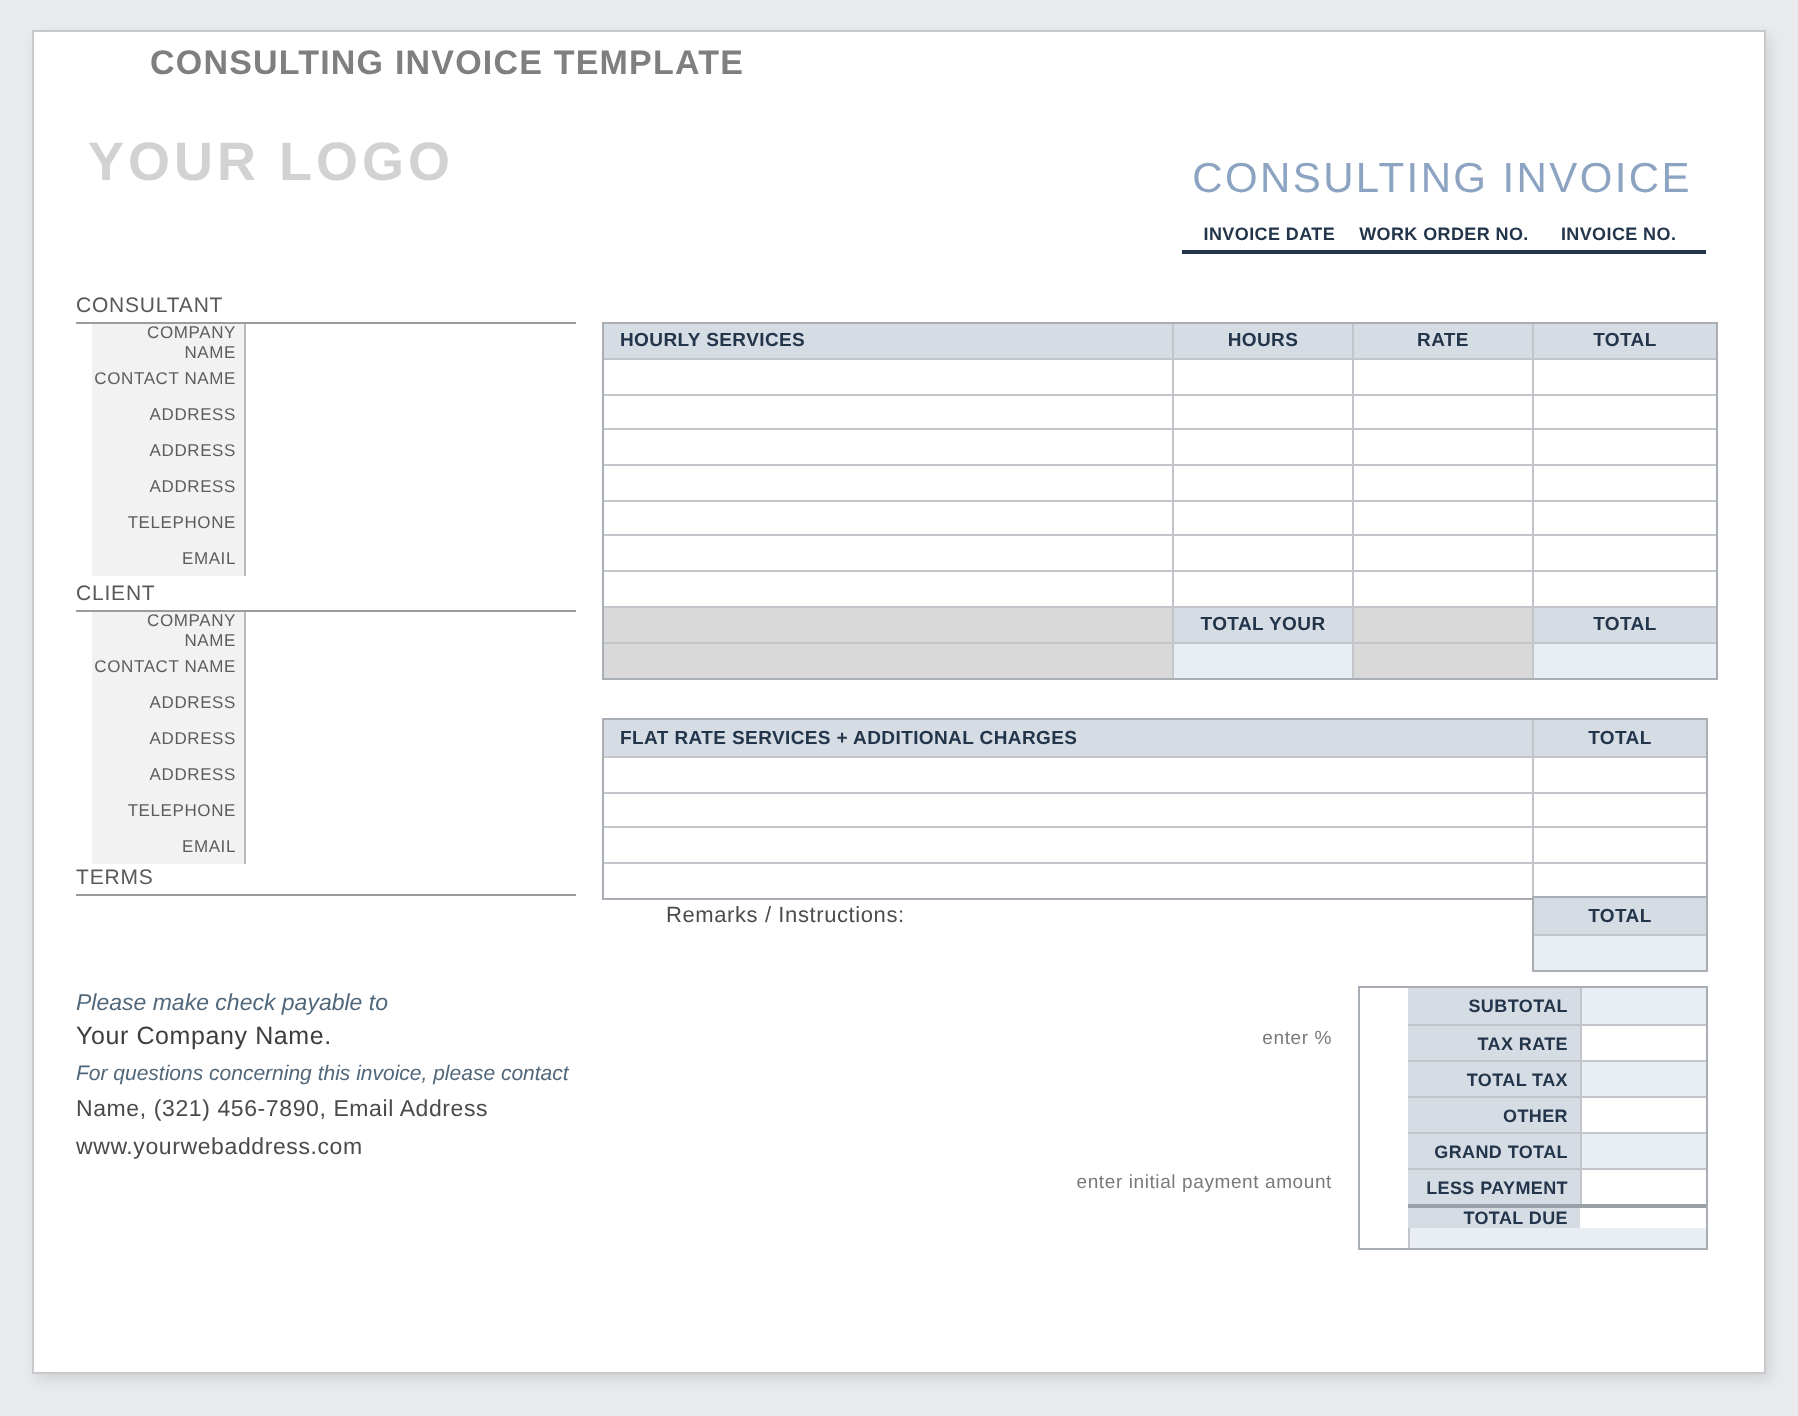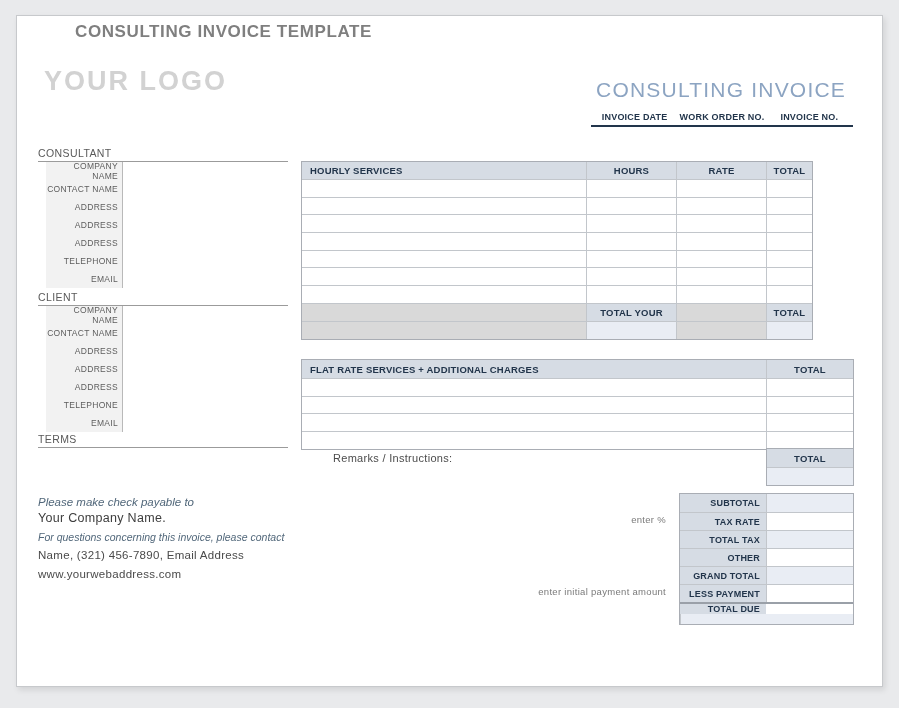--- a/index.html
+++ b/index.html
@@ -33,28 +33,28 @@
   .cell + .cell { border-left:1px solid #c2c6cb; }
   .hd { background:#d6dce4; color:#22354b; font-size:9.5px; font-weight:bold;
         display:flex; align-items:center; justify-content:center; letter-spacing:.2px; }
   .hd-left { justify-content:flex-start; padding-left:8px; }
   .cw0 { width:284px; } .cw1 { width:90px; } .cw2 { width:90px; } .cw3 { flex:1; }
   .fw0 { width:464px; } .fw1 { flex:1; }
   .h17 { height:17px; } .h18 { height:18px; } .hrow { height:17.7px; }
   .gray { background:#d9d9d9; }
   .light { background:#e9edf4; }
 
-  .hourly { left:284px; top:145px; width:512px; }
+  .hourly { left:284px; top:145px; width:558px; }
   .flat { left:284px; top:343px; width:553px; }
   .remarks { left:284px; top:436px; font-size:11px; color:#4c4c4c; letter-spacing:.3px;margin-left:32px; }
   .flat-total { left:749px; top:432px; width:88px; border:1px solid #a9adb4; }
   .flat-total .hd { height:18px; }
   .flat-total .light { height:18px; border-top:1px solid #c2c6cb; }
 
-  .summary { left:662px; top:477px; width:175px; border:1px solid #a9adb4; }
+  .summary { left:662px; top:477px; width:175px; border:1px solid #a9adb4;padding-left:24px; }
   .srow { display:flex; height:18px; }
   .srow + .srow { border-top:1px solid #c2c6cb; }
   .srow.tall { height:22px; border-top:2px solid #9aa0a8;flex-direction:column; }
   .slabel { width:86px; background:#d6dce4; color:#22354b; font-size:9px; font-weight:bold;
             display:flex; align-items:center; justify-content:flex-end; padding-right:6px; letter-spacing:.2px; }
   .svalue { flex:1; border-left:1px solid #c2c6cb; }
 
   .note { font-size:9.5px; color:#7a7a7a; letter-spacing:.3px; text-align:right; }
   .note-tax { right:216px; top:498px;text-align:right; }
   .note-pay { right:216px; top:570px; }

